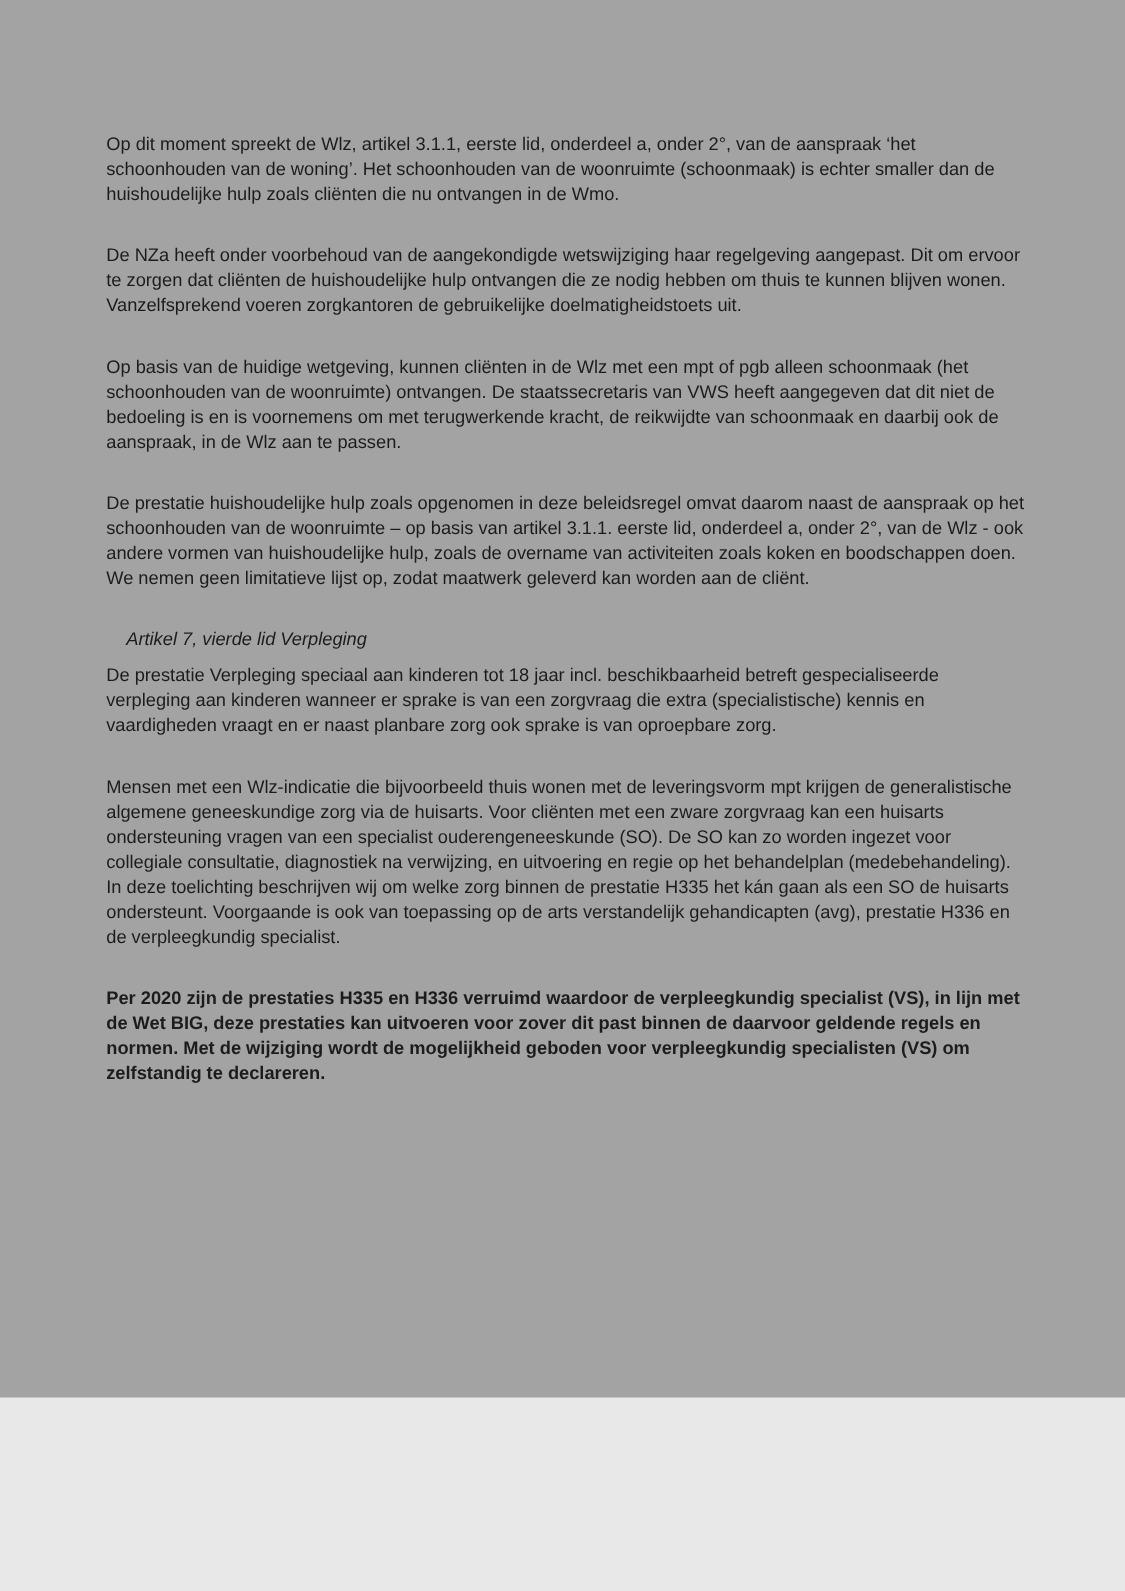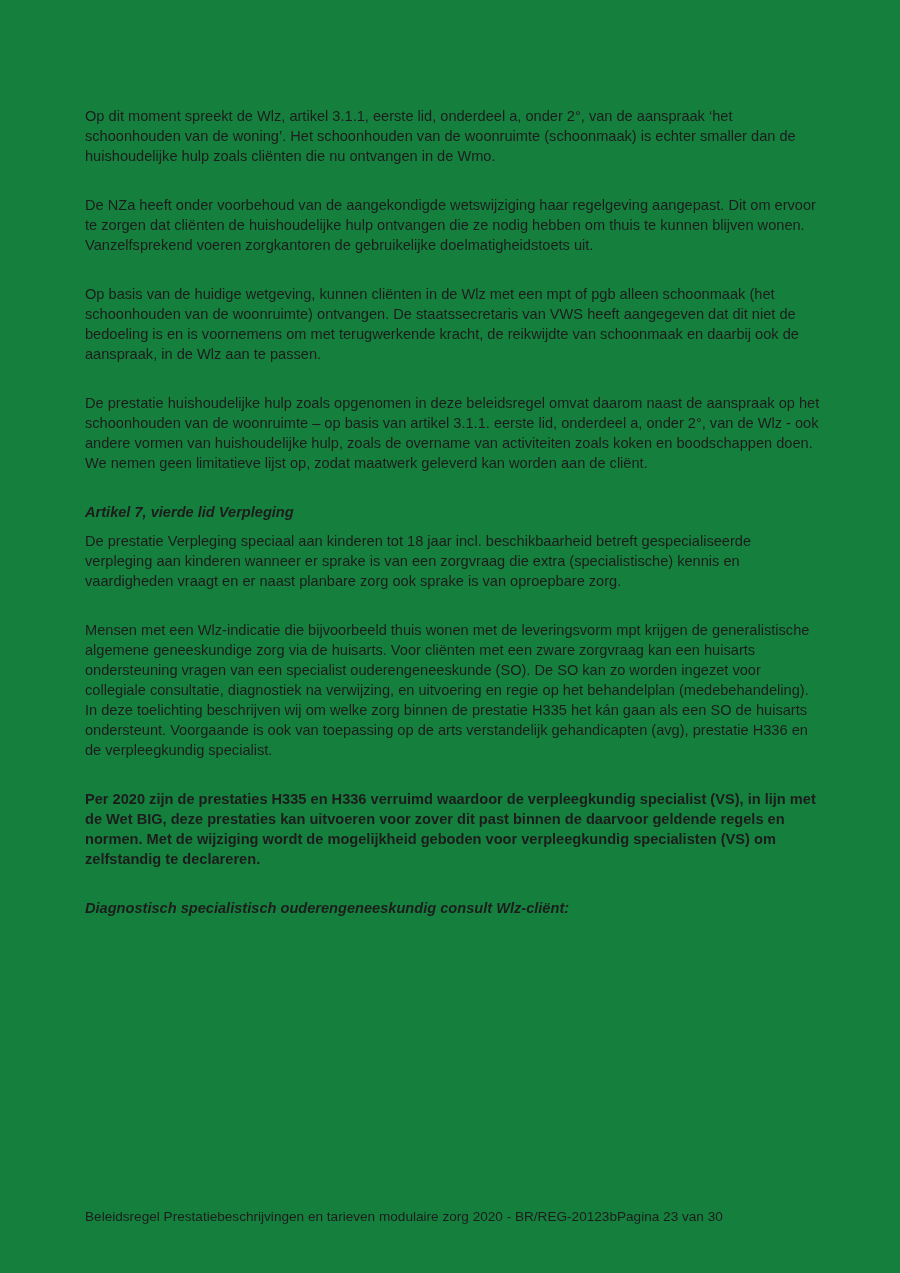--- a/index.html
+++ b/index.html
@@ -3,43 +3,43 @@
 <meta charset="utf-8">
 <style>
   html, body { margin: 0; padding: 0; }
   body {
     width: 900px; height: 1273px;
     background: #e8e8e8;
     font-family: "Liberation Sans", sans-serif;
   }
   .page {
     position: relative;
-    width: 900px; height: 1273px;
-    background: #15803d;
+    width: 900px; height: 1118px;
+    background: #a3a3a3;
     overflow: hidden;
     color: #1c1c1c;
   }
   .content {
     position: absolute;
     left: 85px; top: 106px;
     width: 737px;
   }
   .para {
     margin: 0 0 29px 0;
     font-size: 14.6px;
     line-height: 20px;
     color: #1c1c1c;
   }
   .para.sp-before { margin-top: 10px; font-weight: bold; }
   .heading {
-    margin: 16px 0 9px 0;
+    margin: 16px 0 9px 16px;
     font-size: 14.6px;
     line-height: 20px;
     font-style: italic;
-    font-weight: bold;
+    font-weight: normal;
     color: #1c1c1c;
   }
   .footer {
     position: absolute;
     left: 85px; top: 1208px;
     width: 728px;
     display: flex;
     align-items: baseline;
     font-size: 13.6px;
     line-height: 18px;
@@ -56,21 +56,20 @@
     <p class="para">De NZa heeft onder voorbehoud van de aangekondigde wetswijziging haar regelgeving aangepast. Dit om ervoor te zorgen dat cliënten de huishoudelijke hulp ontvangen die ze nodig hebben om thuis te kunnen blijven wonen. Vanzelfsprekend voeren zorgkantoren de gebruikelijke doelmatigheidstoets uit.</p>
     <p class="para">Op basis van de huidige wetgeving, kunnen cliënten in de Wlz met een mpt of pgb alleen schoonmaak (het schoonhouden van de woonruimte) ontvangen. De staatssecretaris van VWS heeft aangegeven dat dit niet de bedoeling is en is voornemens om met terugwerkende kracht, de reikwijdte van schoonmaak en daarbij ook de aanspraak, in de Wlz aan te passen.</p>
     <p class="para">De prestatie huishoudelijke hulp zoals opgenomen in deze beleidsregel omvat daarom naast de aanspraak op het schoonhouden van de woonruimte – op basis van artikel 3.1.1. eerste lid, onderdeel a, onder 2°, van de Wlz - ook andere vormen van huishoudelijke hulp, zoals de overname van activiteiten zoals koken en boodschappen doen. We nemen geen limitatieve lijst op, zodat maatwerk geleverd kan worden aan de cliënt.</p>
 
     <h3 class="heading">Artikel 7, vierde lid Verpleging</h3>
     <p class="para">De prestatie Verpleging speciaal aan kinderen tot 18 jaar incl. beschikbaarheid betreft gespecialiseerde verpleging aan kinderen wanneer er sprake is van een zorgvraag die extra (specialistische) kennis en vaardigheden vraagt en er naast planbare zorg ook sprake is van oproepbare zorg.</p>
 
     <p class="para">Mensen met een Wlz-indicatie die bijvoorbeeld thuis wonen met de leveringsvorm mpt krijgen de generalistische algemene geneeskundige zorg via de huisarts. Voor cliënten met een zware zorgvraag kan een huisarts ondersteuning vragen van een specialist ouderengeneeskunde (SO). De SO kan zo worden ingezet voor collegiale consultatie, diagnostiek na verwijzing, en uitvoering en regie op het behandelplan (medebehandeling). In deze toelichting beschrijven wij om welke zorg binnen de prestatie H335 het kán gaan als een SO de huisarts ondersteunt. Voorgaande is ook van toepassing op de arts verstandelijk gehandicapten (avg), prestatie H336 en de verpleegkundig specialist.</p>
     <p class="para sp-before">Per 2020 zijn de prestaties H335 en H336 verruimd waardoor de verpleegkundig specialist (VS), in lijn met de Wet BIG, deze prestaties kan uitvoeren voor zover dit past binnen de daarvoor geldende regels en normen. Met de wijziging wordt de mogelijkheid geboden voor verpleegkundig specialisten (VS) om zelfstandig te declareren.</p>
 
-    <h3 class="heading">Diagnostisch specialistisch ouderengeneeskundig consult Wlz-cliënt:</h3>
 
   </main>
 
   <footer class="footer">
     <span>Beleidsregel Prestatiebeschrijvingen en tarieven modulaire zorg 2020 - BR/REG-20123b</span>
     <span>Pagina 23 van 30</span>
   </footer>
 
 </div>
 

